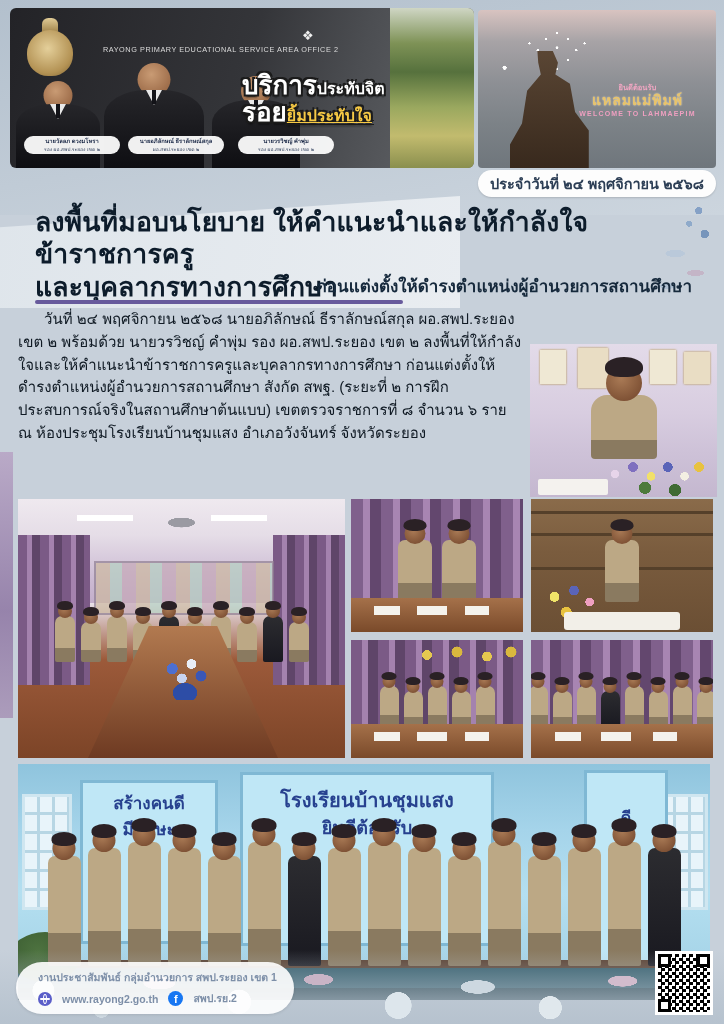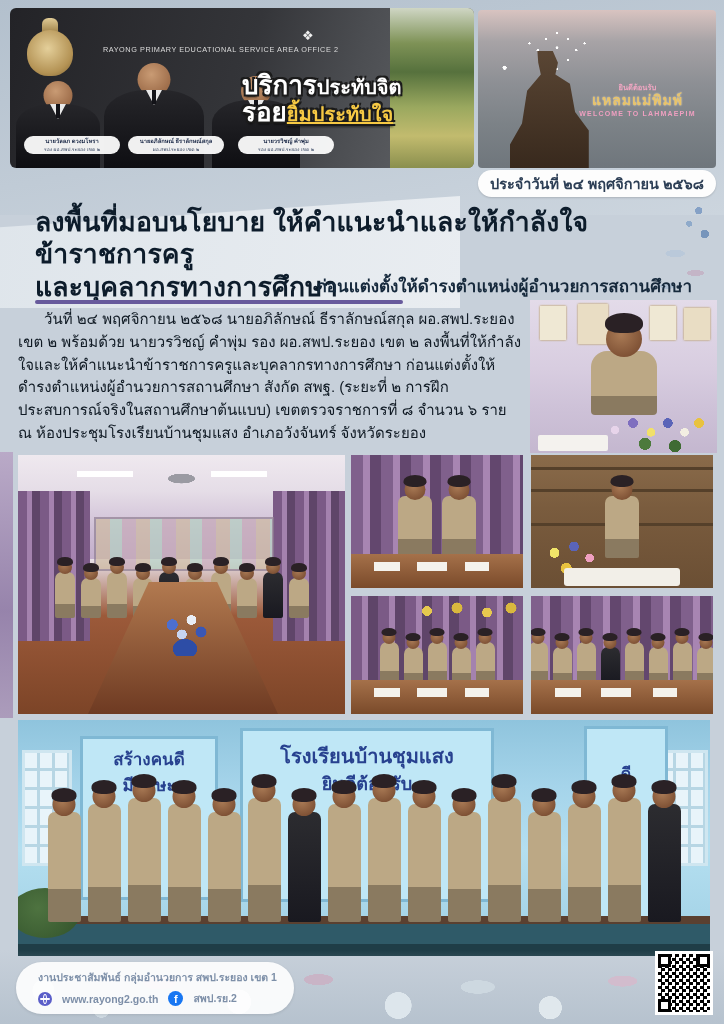--- a/index.html
+++ b/index.html
@@ -68,21 +68,21 @@
 
   .tag{position:absolute;bottom:14px;width:92px;background:rgba(252,252,252,.95);border-radius:9px;
     padding:2px 2px;text-align:center;color:#1c2a48;line-height:1.3;z-index:5;}
   .tag .tname{font-size:5.8px;font-weight:bold;display:block;}
   .tag .ttitle{font-size:5px;display:block;color:#31415e;}
   .t1{left:14px;} .t2{left:118px;} .t3{left:228px;}
 
   .slogan{position:absolute;left:232px;top:64px;width:215px;color:#fff;line-height:1.05;
     text-shadow:-2px -2px 0 #1b1b1b,2px -2px 0 #1b1b1b,-2px 2px 0 #1b1b1b,2px 2px 0 #1b1b1b,0 3px 2px rgba(0,0,0,.55);
     font-weight:bold;white-space:nowrap;}
-  .slogan .big{font-size:26px;} .slogan .small{font-size:20px;}
+  .slogan .big{font-size:26px;} .slogan .small{font-size:16px;}
   .slogan .yellow{color:#f6c944;text-decoration:underline;}
 
   
   .photo-statue{position:absolute;left:478px;top:10px;width:238px;height:158px;border-radius:4px;overflow:hidden;
     background:linear-gradient(180deg,#d8c3c0 0%,#a7a3a6 20%,#8e9095 45%,#7c8287 72%,#6f767c 100%);}
   .photo-statue .field{position:absolute;right:0;top:0;width:46%;height:100%;
     background:linear-gradient(180deg,#e5c6bf 0%,#d5ae a4 6%,#74895a 16%,#52703f 28%,#9aa85f 46%,#c2bb6e 66%,#a8a45c 84%,#8a8f4e 100%);}
   .photo-statue .statue{position:absolute;left:12%;bottom:0;width:36%;height:74%;
     background:linear-gradient(#5a4634,#38291d);
     clip-path:polygon(36% 0,54% 0,60% 10%,57% 20%,74% 28%,80% 52%,96% 68%,96% 100%,4% 100%,4% 80%,18% 62%,24% 34%,40% 20%,37% 10%);}
@@ -114,21 +114,21 @@
     font-size:26.5px;line-height:1.22;letter-spacing:.2px;}
   .sub-headline{position:absolute;left:20px;top:272px;width:672px;text-align:right;
     font-size:17px;font-weight:bold;color:#16293c;}
   .rule{position:absolute;left:35px;top:300px;width:368px;height:4px;background:#675a9c;border-radius:2px;}
 
   
   .body-text{position:absolute;left:18px;top:308px;width:506px;font-size:15px;line-height:1.52;
     color:#101a24;text-indent:26px;}
 
   
-  .photo{position:absolute;overflow:hidden;background:#cfc5d6;}
+  .photo{position:absolute;overflow:hidden;background:#cfc5d6;margin-top:44px;}
   .photo-mic{left:530px;top:300px;width:187px;height:153px;
     background:linear-gradient(180deg,#e3dbe9 0%,#d8cde0 45%,#cec2d8 70%,#c4b7cf 100%);}
   .photo-mic .frames{position:absolute;left:0;top:4px;width:100%;height:42px;
     background:
       linear-gradient(#efe8d4,#efe8d4) 10px 2px/26px 34px no-repeat,
       linear-gradient(#e9ddc4,#e9ddc4) 48px 0/30px 40px no-repeat,
       linear-gradient(#efe8d4,#efe8d4) 120px 2px/26px 34px no-repeat,
       linear-gradient(#e9ddc4,#e9ddc4) 154px 4px/26px 32px no-repeat;
     box-shadow:none;filter:drop-shadow(0 0 1px #b08f3e);}
   .photo-mic .flowers{position:absolute;right:6px;bottom:0;width:120px;height:46px;

